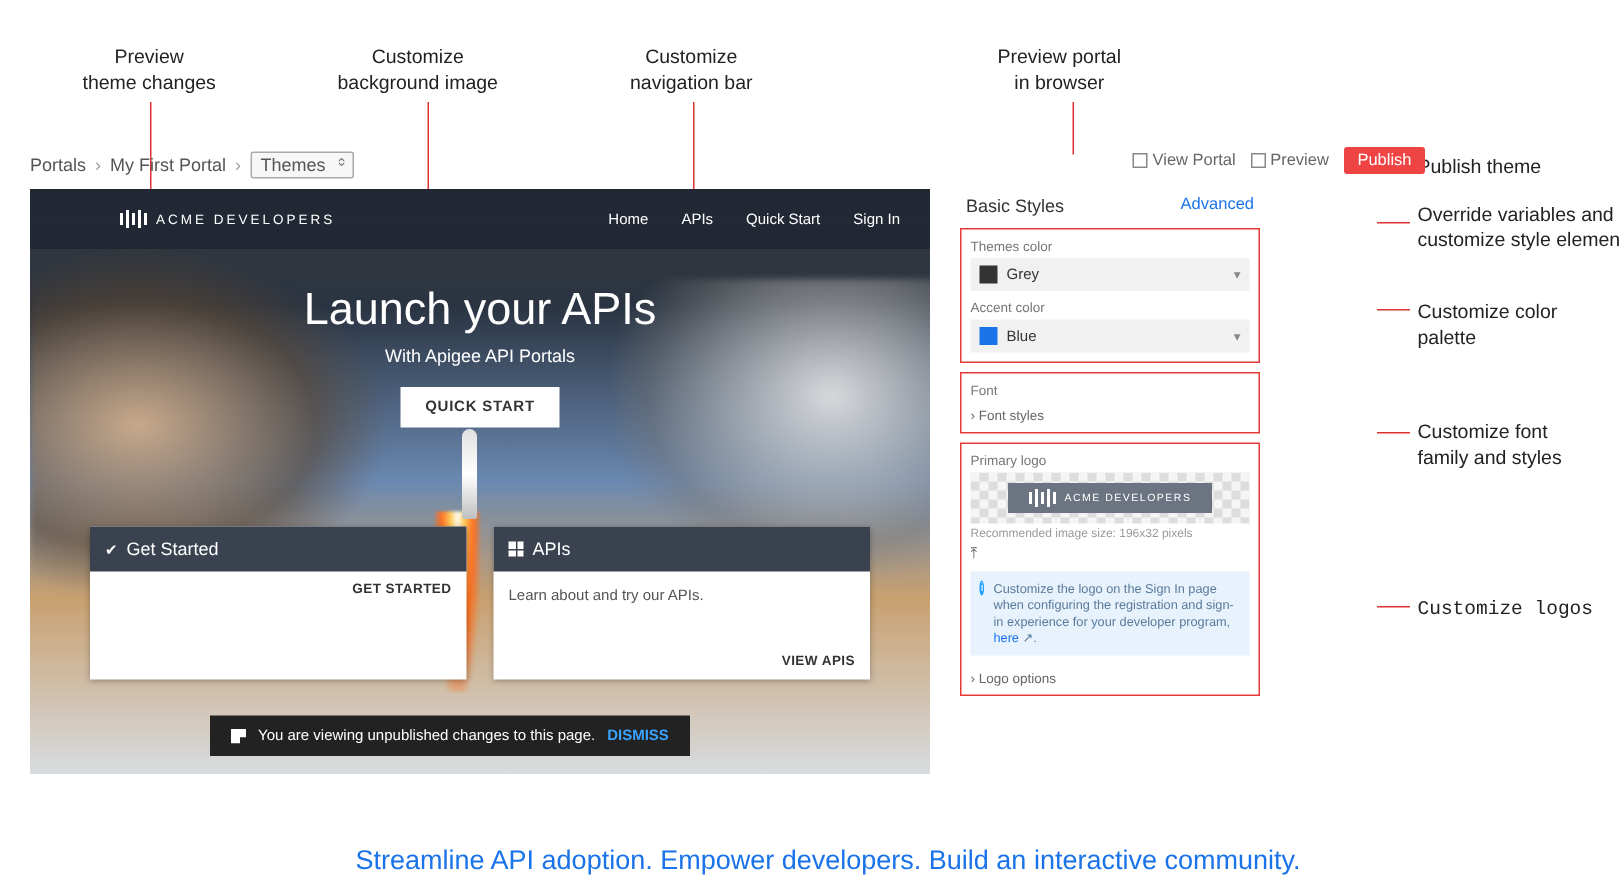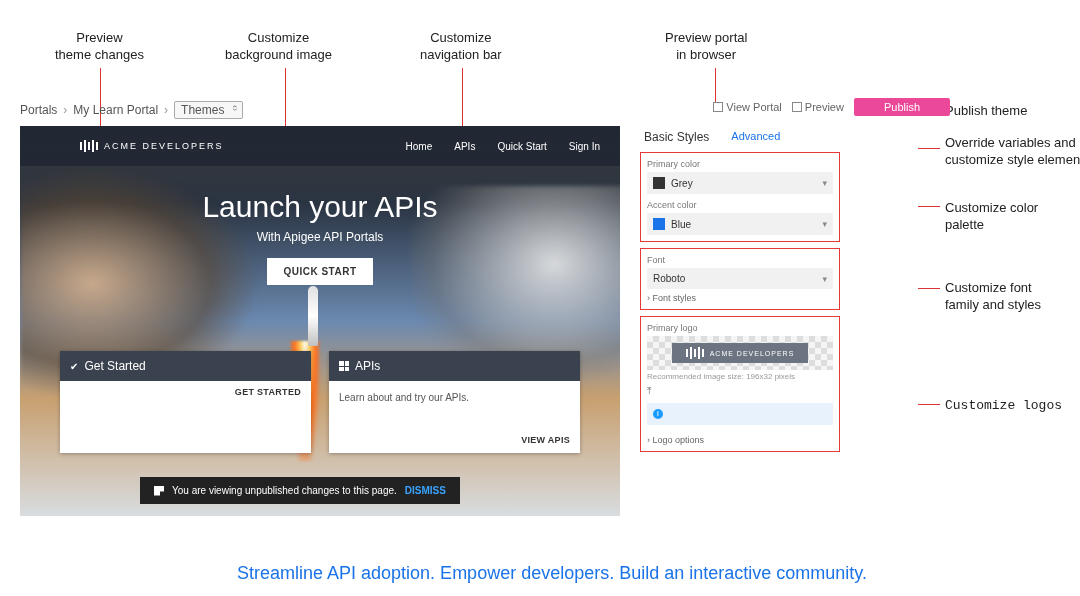--- a/index.html
+++ b/index.html
@@ -10,21 +10,21 @@
   .callout-right { text-align:left; }
   .breadcrumb { position:absolute; left:20px; top:98px; width:600px; height:24px; display:flex; align-items:center; gap:6px; color:#555; font-size:12px; }
   .breadcrumb .sep { color:#999; }
   .themes-drop { border:1px solid #aaa; background:#f7f7f7; padding:1px 18px 1px 6px; border-radius:2px; position:relative; }
   .themes-drop::after { content:"‹›"; transform:rotate(90deg); position:absolute; right:4px; top:1px; font-size:9px; color:#666; }
 
   .top-actions { position:absolute; right:130px; top:98px; display:flex; align-items:center; gap:10px; font-size:11px; color:#666; }
   .top-actions .act { display:flex; align-items:center; gap:3px; }
   .sq { width:10px; height:10px; border:1px solid #888; position:relative; }
   .sq::after { content:""; position:absolute; width:6px; height:6px; border-top:1px solid #888; border-right:1px solid #888; transform:rotate(-45deg); top:-3px; right:-3px; display:none; }
-  .publish-btn { background:#ec4899; color:#fff; padding:3px 30px; border-radius:2px; font-size:11px; }
+  .publish-btn { background:#ef4444; color:#fff; padding:3px 9px; border-radius:2px; font-size:11px; }
 
   .main-row { position:absolute; left:20px; top:126px; display:flex; width:930px; }
   .preview { width:600px; height:390px; position:relative; overflow:hidden; background:#2a3442; }
   .hero { position:relative; height:390px; background:linear-gradient(180deg,#3a3a3a 0%,#2a3442 20%,#6b89b0 50%,#c8a070 70%,#d8dce0 100%); }
   .hero::before{ content:""; position:absolute; left:0; top:40px; width:40%; height:60%; background:radial-gradient(ellipse at 30% 50%, rgba(220,180,140,.85), rgba(90,70,50,.6) 50%, transparent 70%); filter:blur(2px);}
   .hero::after{ content:""; position:absolute; right:-5%; top:60px; width:40%; height:50%; background:radial-gradient(ellipse at 60% 40%, rgba(230,230,230,.9), rgba(120,120,120,.4) 60%, transparent 75%); filter:blur(2px);}
   .rocket{position:absolute;left:48%;top:160px;width:10px;height:60px;background:linear-gradient(#e0e0e0,#fff,#c0c0c0);border-radius:6px 6px 2px 2px;z-index:3;}
   .flame{position:absolute;left:45%;top:215px;width:30px;height:120px;background:radial-gradient(ellipse at 50% 0%,#fff,#ffd060 20%,#ff7020 50%,transparent 80%);z-index:2;filter:blur(1px);}
 
   .navbar { position:absolute; top:0; left:0; right:0; height:40px; background:rgba(30,38,50,.85); display:flex; align-items:center; padding:0 20px 0 60px; gap:22px; color:#fff; font-size:10px; z-index:5;}
@@ -47,21 +47,21 @@
   .card-act{ text-align:right; padding:6px 10px 8px; font-weight:bold; font-size:9px; letter-spacing:.3px;}
   .tick::before{content:"✔";font-size:10px;}
   .grid-ic{width:10px;height:10px;display:inline-grid;grid-template:1fr 1fr/1fr 1fr;gap:1px;}
   .grid-ic i{background:#fff;}
 
   .banner{position:absolute;left:120px;bottom:12px;background:#222;color:#fff;font-size:10px;padding:8px 14px;display:flex;align-items:center;gap:8px;z-index:5;}
   .banner a{color:#3aa3ff;font-weight:600;}
   .flag{width:10px;height:10px;background:#fff;clip-path:polygon(0 0,100% 0,100% 60%,60% 60%,60% 100%,0 100%);}
 
   .sidebar{ width:200px; margin-left:20px; font-size:10px; }
-  .sb-head{ display:flex; padding:4px 4px 8px; font-size:12px;gap:22px; }
+  .sb-head{ display:flex; justify-content:space-between; padding:4px 4px 8px; font-size:12px;gap:22px; }
   .sb-head a{ color:#1a73e8; font-size:11px; }
   .sb-grp{ border:1px solid #e53935; padding:6px; margin-bottom:6px; }
   .lbl{ color:#777; font-size:9px; margin-bottom:3px; }
   .sel{ background:#f1f1f1; padding:5px 6px; display:flex; align-items:center; gap:6px; position:relative;}
   .sel::after{content:"▾"; position:absolute; right:6px; color:#888; font-size:9px;}
   .sw{ width:12px; height:12px; }
   .rowlink{ color:#666; font-size:9px; padding-top:4px;}
   .rowlink::before{content:"› ";}
   .logo-prev{height:34px;background:repeating-conic-gradient(#ddd 0 25%,#f5f5f5 0 50%) 0 0/12px 12px; position:relative; display:flex; align-items:center; justify-content:center; margin-bottom:2px;}
   .logo-prev .inner{background:#6b7480;padding:4px 14px;display:flex;align-items:center;gap:6px;color:#fff;font-size:7px;letter-spacing:1px;}
@@ -98,21 +98,21 @@
 <div class="callout-line" style="left:715px;top:68px;width:1px;height:35px;"></div>
 <div class="callout-line" style="left:918px;top:109px;width:22px;height:1px;"></div>
 <div class="callout-line" style="left:918px;top:148px;width:22px;height:1px;"></div>
 <div class="callout-line" style="left:918px;top:206px;width:22px;height:1px;"></div>
 <div class="callout-line" style="left:918px;top:288px;width:22px;height:1px;"></div>
 <div class="callout-line" style="left:918px;top:404px;width:22px;height:1px;"></div>
 
 <div class="breadcrumb">
   <span>Portals</span>
   <span class="sep">›</span>
-  <span>My Learn Portal</span>
+  <span>My First Portal</span>
   <span class="sep">›</span>
   <span class="themes-drop">Themes</span>
 </div>
 
 <div class="top-actions">
   <div class="act">
       <span class="sq"></span>
       <span>View Portal</span>
     </div>
   <div class="act">
@@ -180,38 +180,35 @@
     </div>
   </div>
 
   <div class="sidebar">
     <div class="sb-head">
       <span>Basic Styles</span>
       <a>Advanced</a>
     </div>
 
     <div class="sb-grp">
-      <div class="lbl">Primary color</div>
+      <div class="lbl">Themes color</div>
       <div class="sel">
         <span class="sw" style="background:#333333"></span>
         <span>Grey</span>
       </div>
       <div style="height:6px"></div>
       <div class="lbl">Accent color</div>
       <div class="sel">
         <span class="sw" style="background:#1a73e8"></span>
         <span>Blue</span>
       </div>
     </div>
 
     <div class="sb-grp">
       <div class="lbl">Font</div>
-      <div class="sel">
-          <span>Roboto</span>
-        </div>
       <div class="rowlink">Font styles</div>
     </div>
 
     <div class="sb-grp">
       <div class="lbl">Primary logo</div>
       <div class="logo-prev">
         <div class="inner">
             <span class="logo-bars">
               <span></span>
               <span></span>
@@ -219,19 +216,20 @@
               <span></span>
               <span></span>
             </span>
             <span>ACME DEVELOPERS</span>
           </div>
       </div>
       <div class="hint">Recommended image size: 196x32 pixels</div>
       <div class="upl">⤒</div>
       <div class="info">
         <i>i</i>
+        <span><span>Customize the logo on the Sign In page when configuring the registration and sign-in experience for your developer program,</span> <a>here</a> ↗.</span>
       </div>
       <div class="rowlink">Logo options</div>
     </div>
   </div>
 </div>
 
 <div class="tagline">Streamline API adoption. Empower developers. Build an interactive community.</div>
 
 </body></html>

